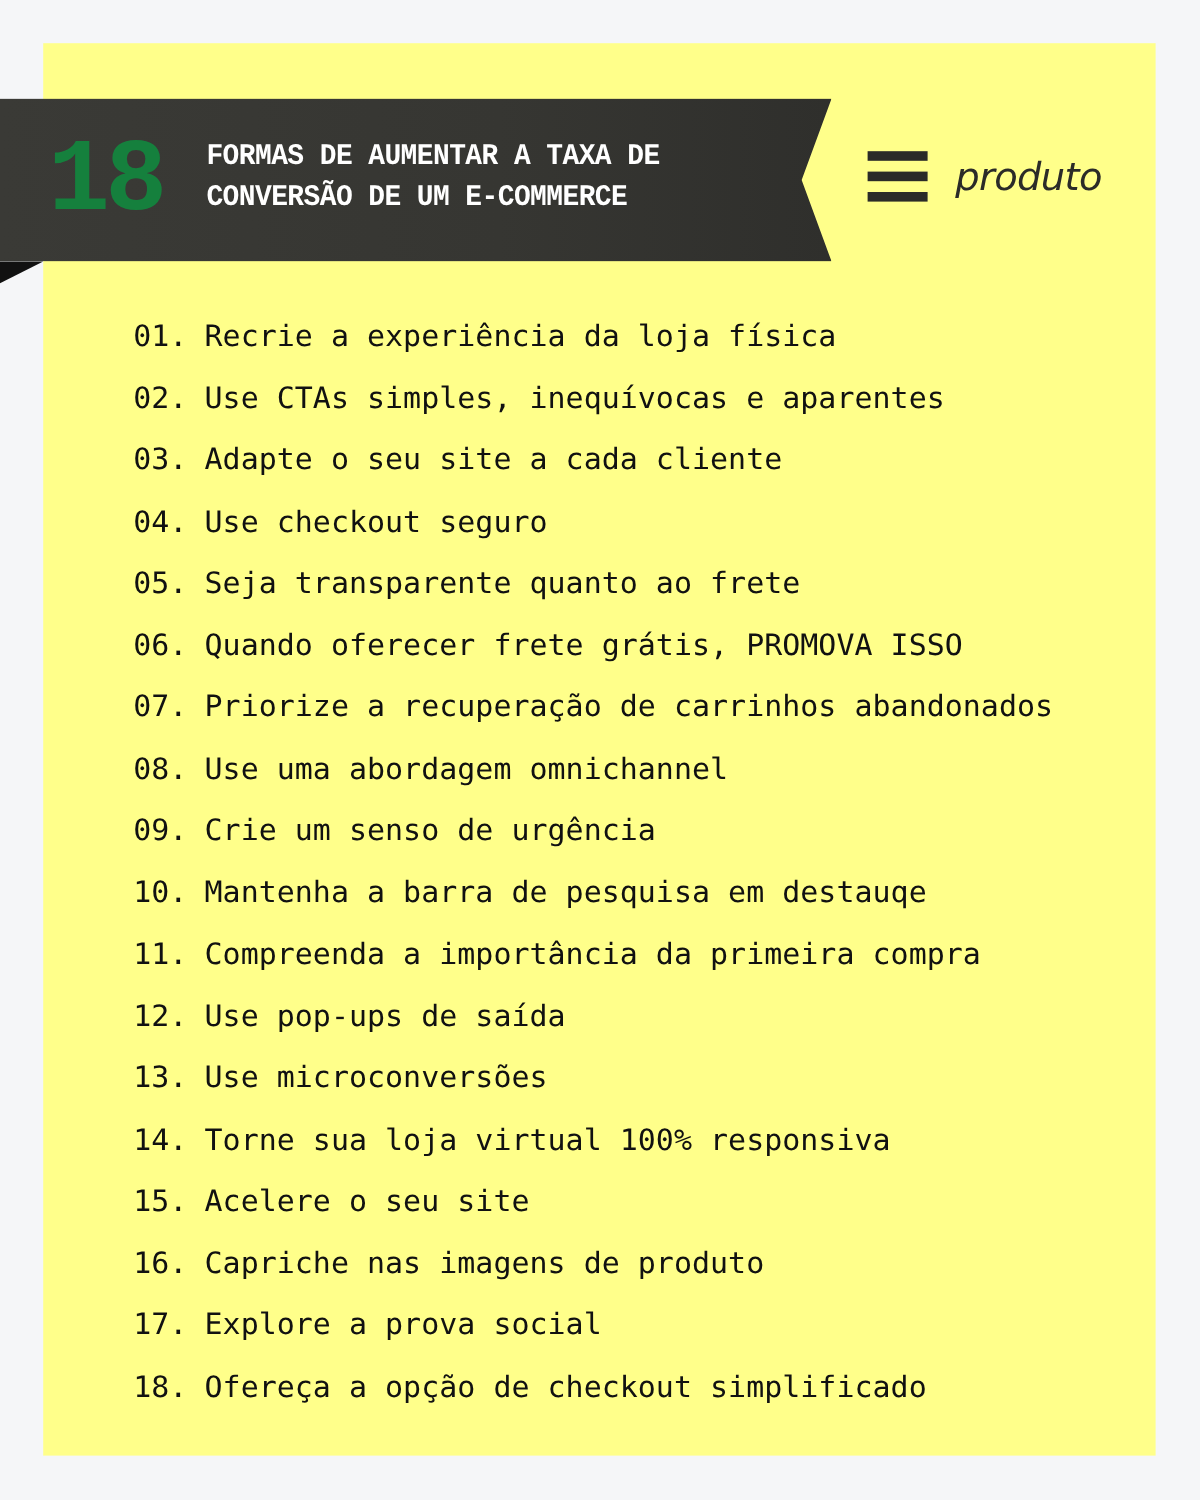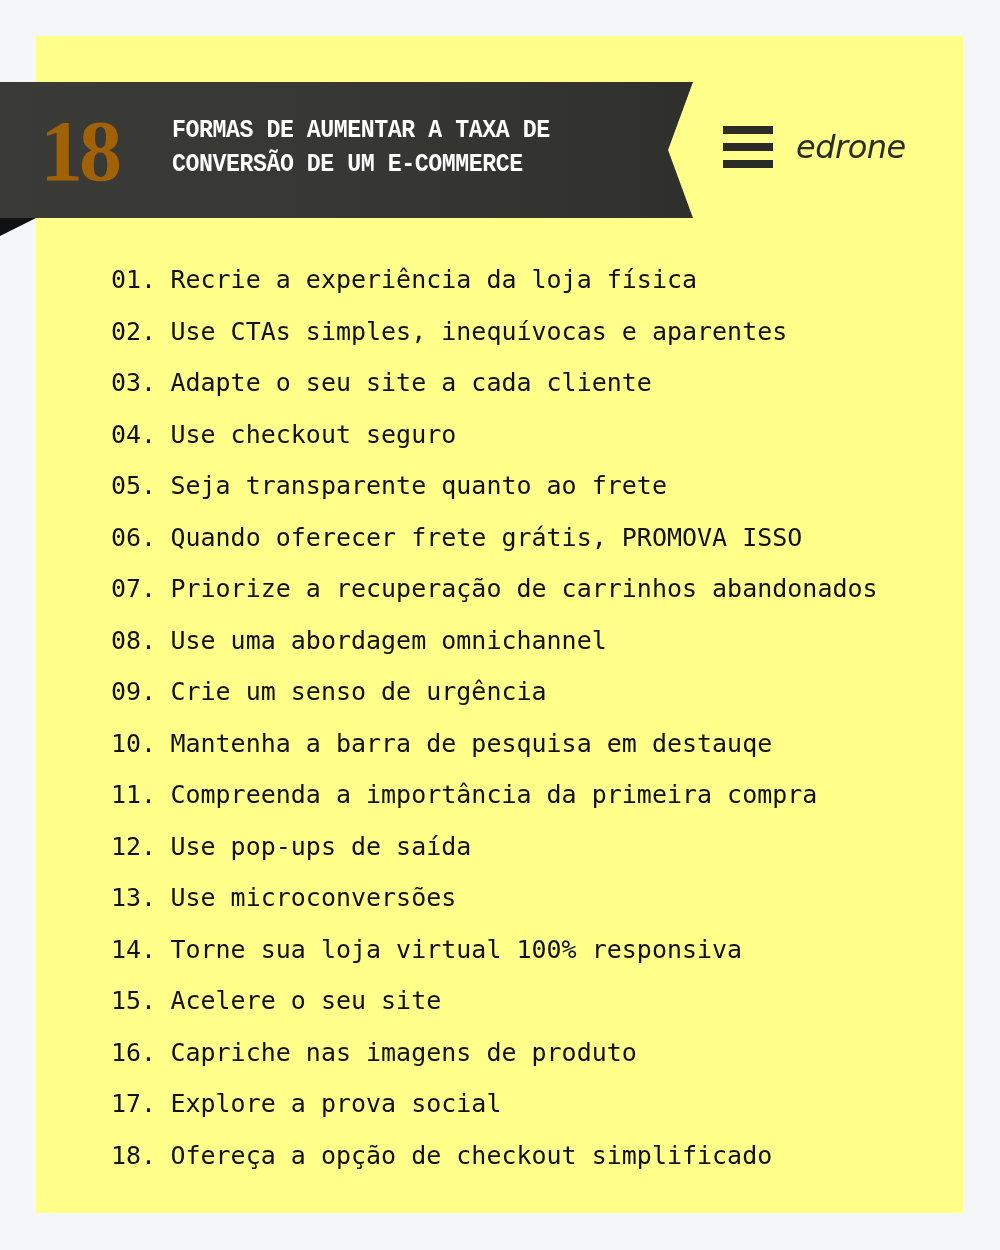--- a/index.html
+++ b/index.html
@@ -27,25 +27,25 @@
       position: absolute;
       left: 0; top: 82px;
       width: 693px; height: 136px;
       background: linear-gradient(90deg, #3a3a36 0%, #363632 60%, #2f2f2c 100%);
       clip-path: polygon(0 0, 100% 0, 96.4% 50%, 100% 100%, 0 100%);
     }
     .big-number {
       position: absolute;
       left: 40px; top: 96px;
       height: 110px;
-      font-family: Liberation Serif, serif;
+      font-family: Liberation Mono, monospace;
       font-weight: bold;
       font-size: 86px;
       line-height: 110px;
-      color: #a16207;
+      color: #15803d;
       letter-spacing: -4px;
     }
     .title {
       position: absolute;
       left: 172px; top: 114px;
       font-family: "Liberation Mono", "DejaVu Sans Mono", monospace;
       font-weight: bold;
       font-size: 25px;
       line-height: 34px;
       color: #ffffff;
@@ -106,21 +106,21 @@
   <div>FORMAS DE AUMENTAR A TAXA DE</div>
   <div>CONVERSÃO DE UM E-COMMERCE</div>
 </div>
 
 <div class="logo">
   <div class="logo-mark">
     <span></span>
       <span></span>
       <span></span>
   </div>
-  <div class="logo-text">edrone</div>
+  <div class="logo-text">produto</div>
 </div>
 
 <ol class="list">
   <li><span class="num">01.</span><span>Recrie a experiência da loja física</span></li>
   <li><span class="num">02.</span><span>Use CTAs simples, inequívocas e aparentes</span></li>
   <li><span class="num">03.</span><span>Adapte o seu site a cada cliente</span></li>
   <li><span class="num">04.</span><span>Use checkout seguro</span></li>
   <li><span class="num">05.</span><span>Seja transparente quanto ao frete</span></li>
   <li><span class="num">06.</span><span>Quando oferecer frete grátis, PROMOVA ISSO</span></li>
   <li><span class="num">07.</span><span>Priorize a recuperação de carrinhos abandonados</span></li>

